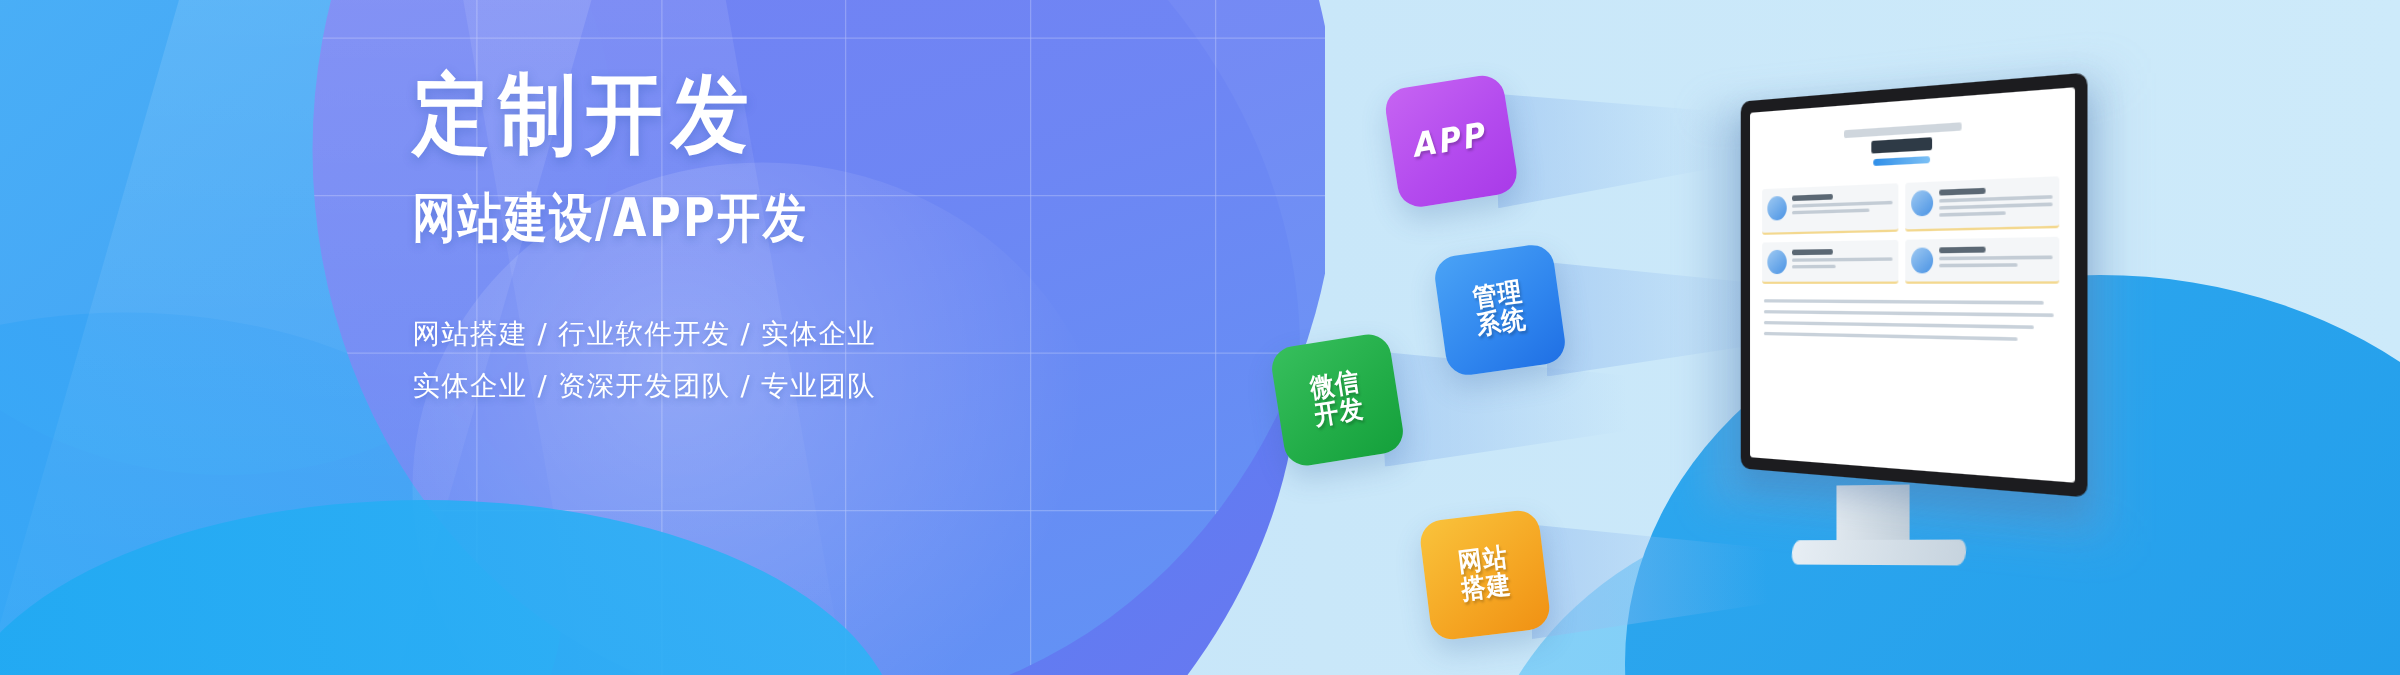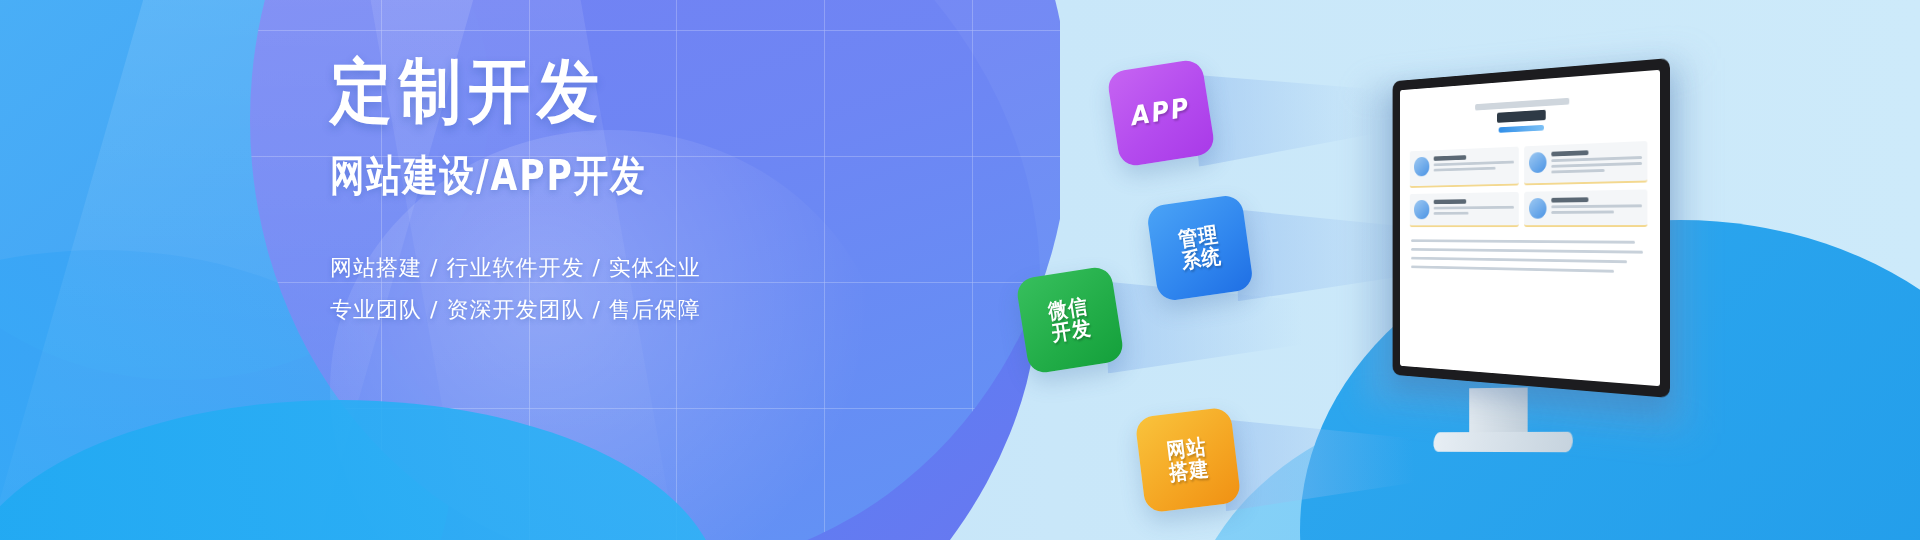--- a/index.html
+++ b/index.html
@@ -246,21 +246,21 @@
     <div class="blob-cyan-bot"></div>
   </div>
   <div class="blob-right-cyan2"></div>
   <div class="blob-right-cyan"></div>
 
   <div class="copy">
     <div class="headline">定制开发</div>
     <div class="subhead">网站建设/APP开发</div>
     <div class="desc">
       <div class="desc-line">网站搭建 / 行业软件开发 / 实体企业</div>
-      <div class="desc-line">专业团队 / 资深开发团队 / 售后保障</div>
+      <div class="desc-line">实体企业 / 资深开发团队 / 专业团队</div>
     </div>
   </div>
 
   <div class="cards">
     <div class="trail" id="trail-app"></div>
     <div class="trail" id="trail-mgmt"></div>
     <div class="trail" id="trail-wechat"></div>
     <div class="trail" id="trail-site"></div>
 
     <div class="card" id="card-app">

